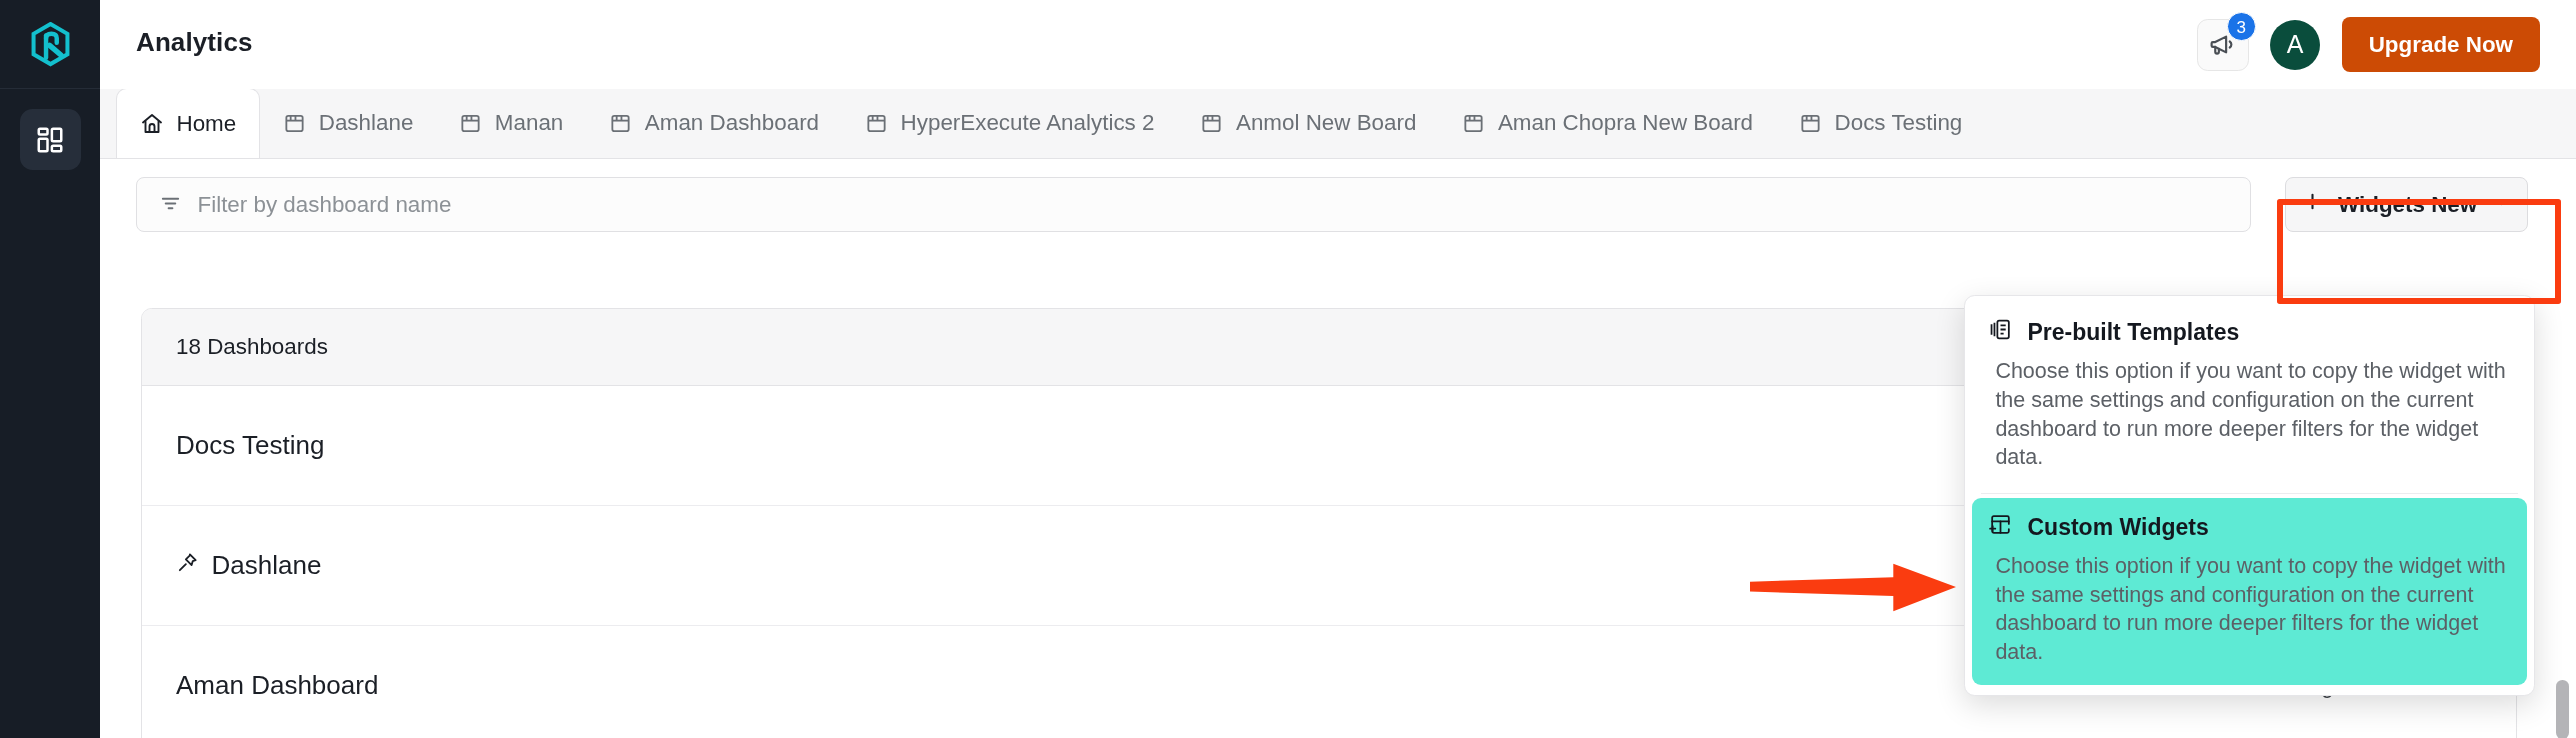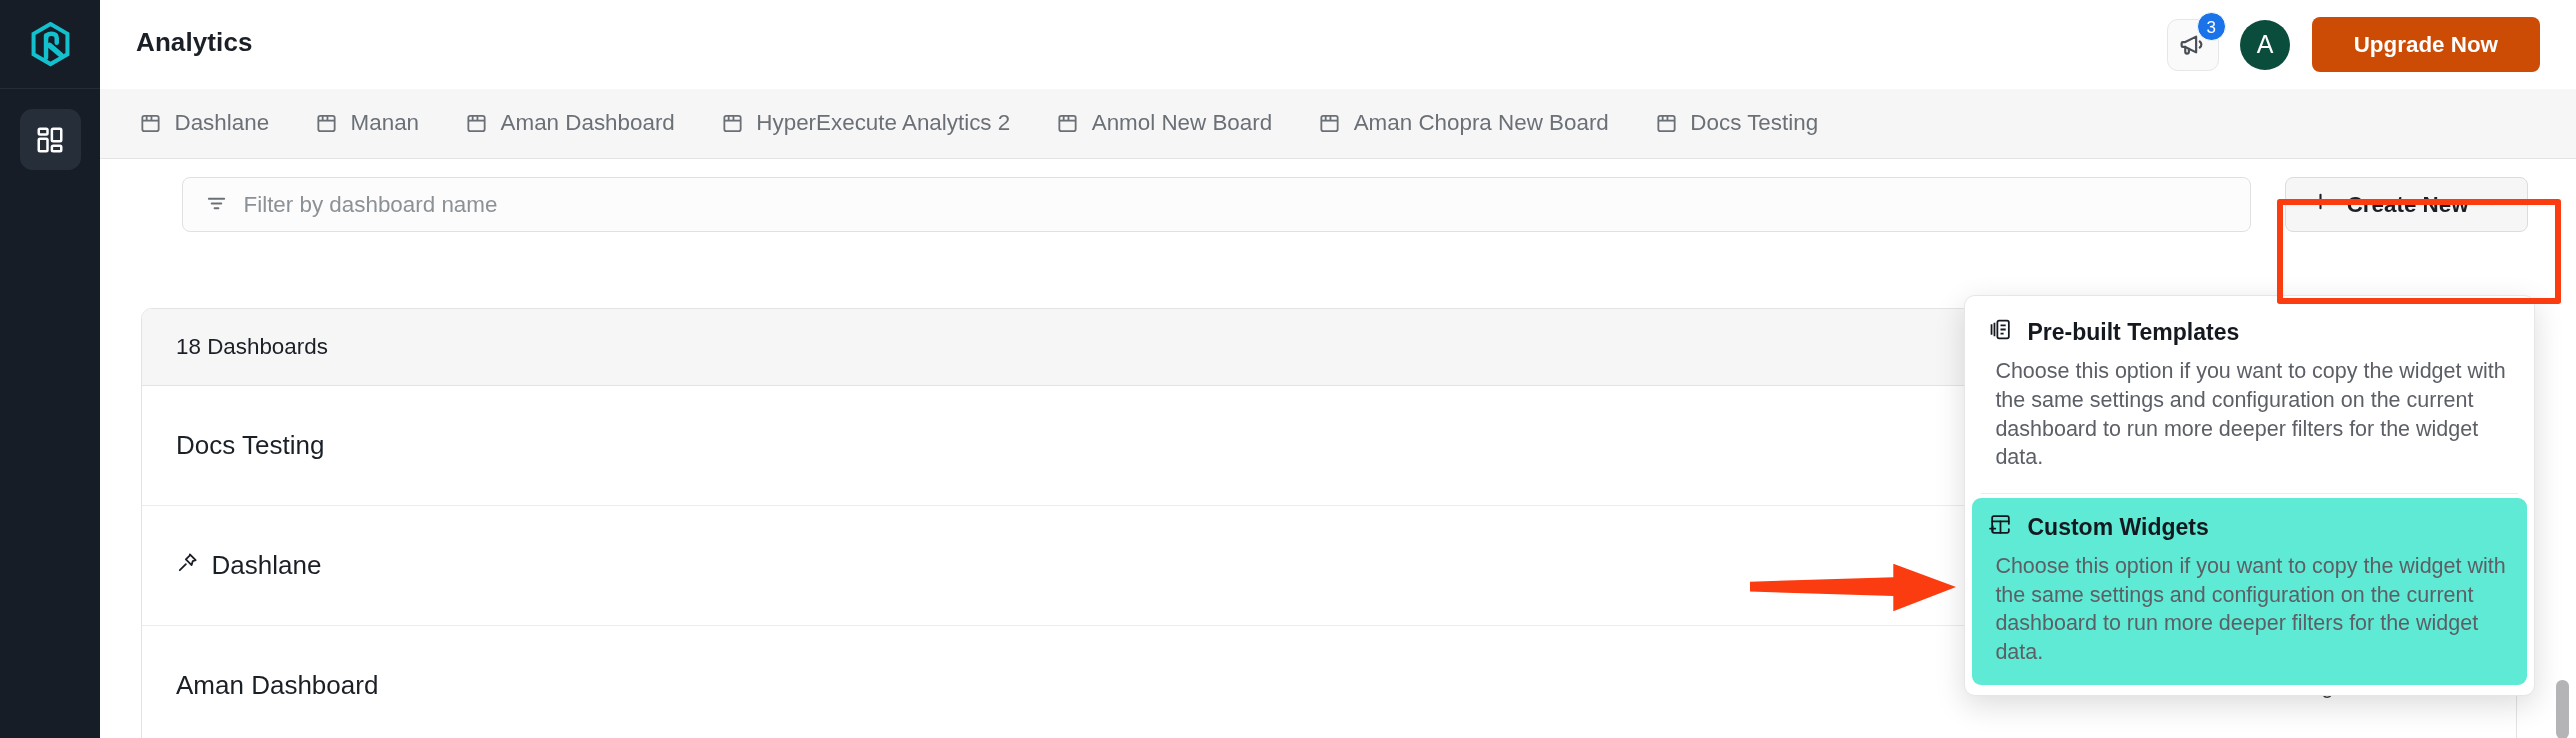--- a/index.html
+++ b/index.html
@@ -60,21 +60,21 @@
     font-size: 17px; line-height: 29px; text-align: center;
     border: 1.8px solid #fff; font-weight: 500;
   }
   .avatar {
     width: 50px; height: 50px; border-radius: 50%;
     background: #0a4d3c; color: #ffffff;
     display: flex; align-items: center; justify-content: center;
     font-size: 25px; font-weight: 400;
   }
   .upgrade-btn {
-    height: 55px; padding: 0 42px; border-radius: 8px;
+    height: 55px; padding: 0 27px; border-radius: 8px;
     background: #cc4b05; color: #ffffff;
     font-size: 22.4px; font-weight: 600;
     display: flex; align-items: center; justify-content: center;
     border: none; cursor: pointer; white-space: nowrap;
     font-family: "Liberation Sans", sans-serif;
   }
 
   
   .tabstrip {
     position: absolute; left: 100px; top: 89px;
@@ -106,21 +106,20 @@
     display: flex; align-items: center;
     padding: 0 36px;
     gap: 21.5px;
   }
   .search {
     flex: 1 1 auto; height: 55px;
     border: 0.9px solid #e0e0e3; border-radius: 8px;
     background: #fcfcfc;
     display: flex; align-items: center; gap: 16px;
     padding: 0 21.5px;
-    margin-left: 46px;
   }
   .search-input {
     border: none; outline: none; background: transparent;
     font-size: 22.4px; color: #5c6066; width: 100%;
     font-family: "Liberation Sans", sans-serif;
   }
   .search-input::placeholder { color: #8c9196; }
   .create-wrap {
     position: relative;
     width: 268px; height: 91px;
@@ -270,20 +269,30 @@
       <div class="avatar">
         <span>A</span>
       </div>
 
       <button class="upgrade-btn">Upgrade Now</button>
     </div>
   </div>
 
   <div class="tabstrip">
 
+    <div class="tab active">
+      <span class="tab-ico">
+        <svg width="24" height="24" viewBox="0 0 24 24" fill="none" stroke="#1b1f26" stroke-width="1.9" stroke-linecap="round" stroke-linejoin="round">
+          <path d="M3 10.5 12 3l9 7.5"></path>
+          <path d="M5.5 9.5V20h13V9.5"></path>
+          <path d="M9.5 20v-5.5a2.5 2.5 0 0 1 5 0V20"></path>
+        </svg>
+      </span>
+      <span>Home</span>
+    </div>
 
     <div class="tab">
       <span class="tab-ico">
         <svg width="23" height="23" viewBox="0 0 24 24" fill="none" stroke="#6b7076" stroke-width="1.9" stroke-linejoin="round">
           <rect x="3.5" y="4" width="17" height="16" rx="2"></rect>
           <path d="M3.5 9h17"></path>
             <path d="M8 4v5"></path>
             <path d="M13 4v5"></path>
         </svg>
       </span>
@@ -379,21 +388,21 @@
     </div>
 
     <div class="create-wrap">
       <button class="create-btn">
         <span>
           <svg width="23" height="23" viewBox="0 0 24 24" fill="none" stroke="#1b1f26" stroke-width="2.2" stroke-linecap="round">
             <path d="M12 5v14"></path>
               <path d="M5 12h14"></path>
           </svg>
         </span>
-        <span>Create New</span>
+        <span>Widgets New</span>
         <span>
           <svg width="19.7" height="19.7" viewBox="0 0 24 24" fill="#1b1f26">
             <path d="M6 9l6 7 6-7z"></path>
           </svg>
         </span>
       </button>
     </div>
   </div>
 
   <div class="list-card">

